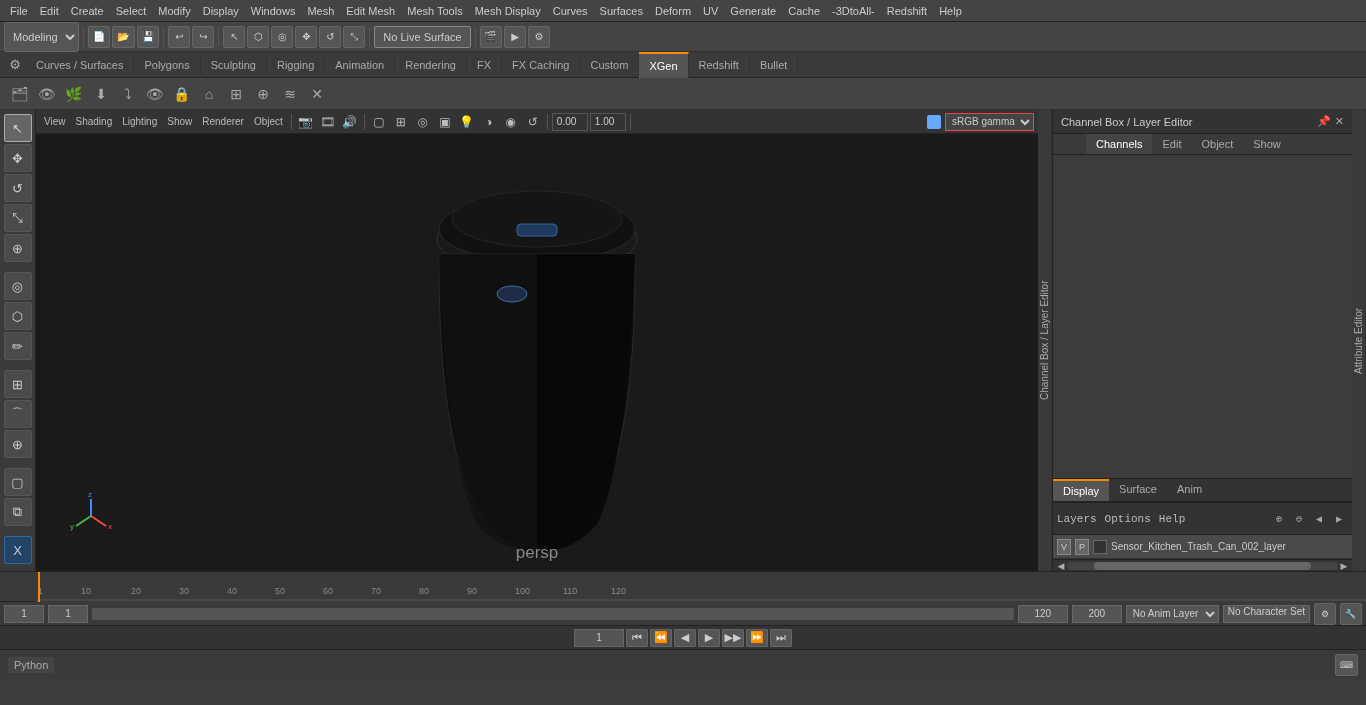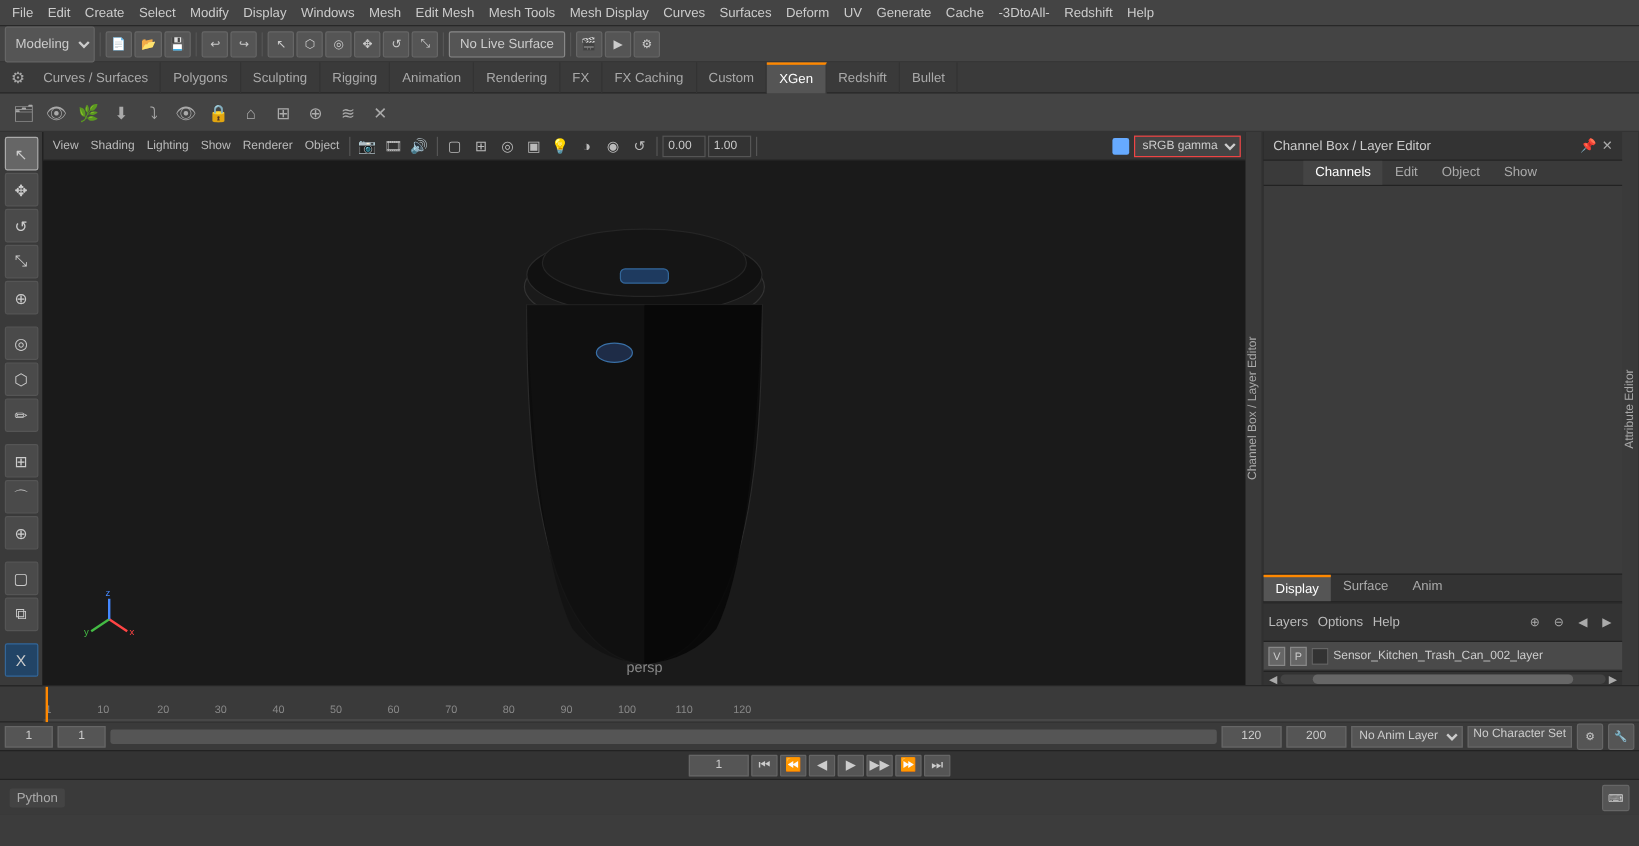--- a/index.html
+++ b/index.html
@@ -235,21 +235,21 @@
       height: calc(100% - 24px);
       position: relative;
       background: #1a1a1a;
     }
     .viewport-label {
       position: absolute;
       bottom: 8px;
       left: 50%;
       transform: translateX(-50%);
       color: #888;
-      font-size: 12px;
+      font-size: 17px;
     }
 
     
     .trash-can-container {
       position: absolute;
       top: 30px;
       left: 50%;
       transform: translateX(-120px);
       width: 240px;
       height: 400px;
@@ -325,20 +325,21 @@
       border-top: 1px solid #222;
     }
     .layer-editor-menus {
       display: flex;
       align-items: center;
       background: #333;
       height: 32px;
       padding: 0 4px;
       gap: 8px;
       border-bottom: 1px solid #222;
+      font-family: Liberation Mono, monospace;
     }
     .layer-editor-menu {
       font-size: 11px;
       color: #bbb;
       cursor: pointer;
     }
     .layer-editor-icons {
       margin-left: auto;
       display: flex;
       gap: 2px;

